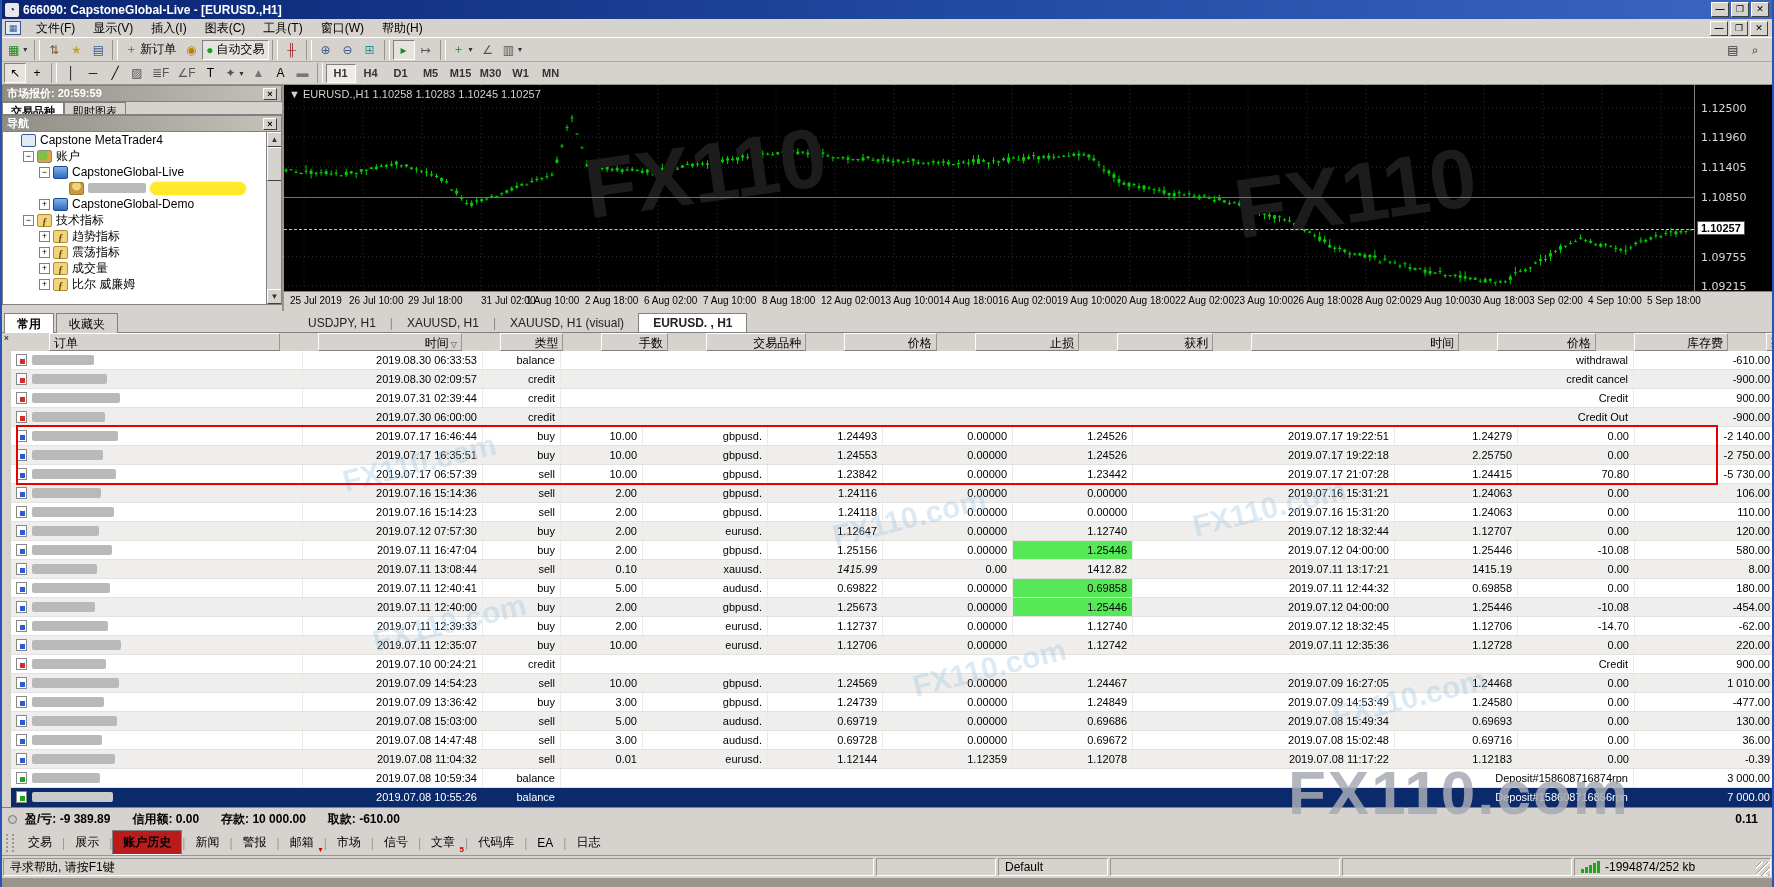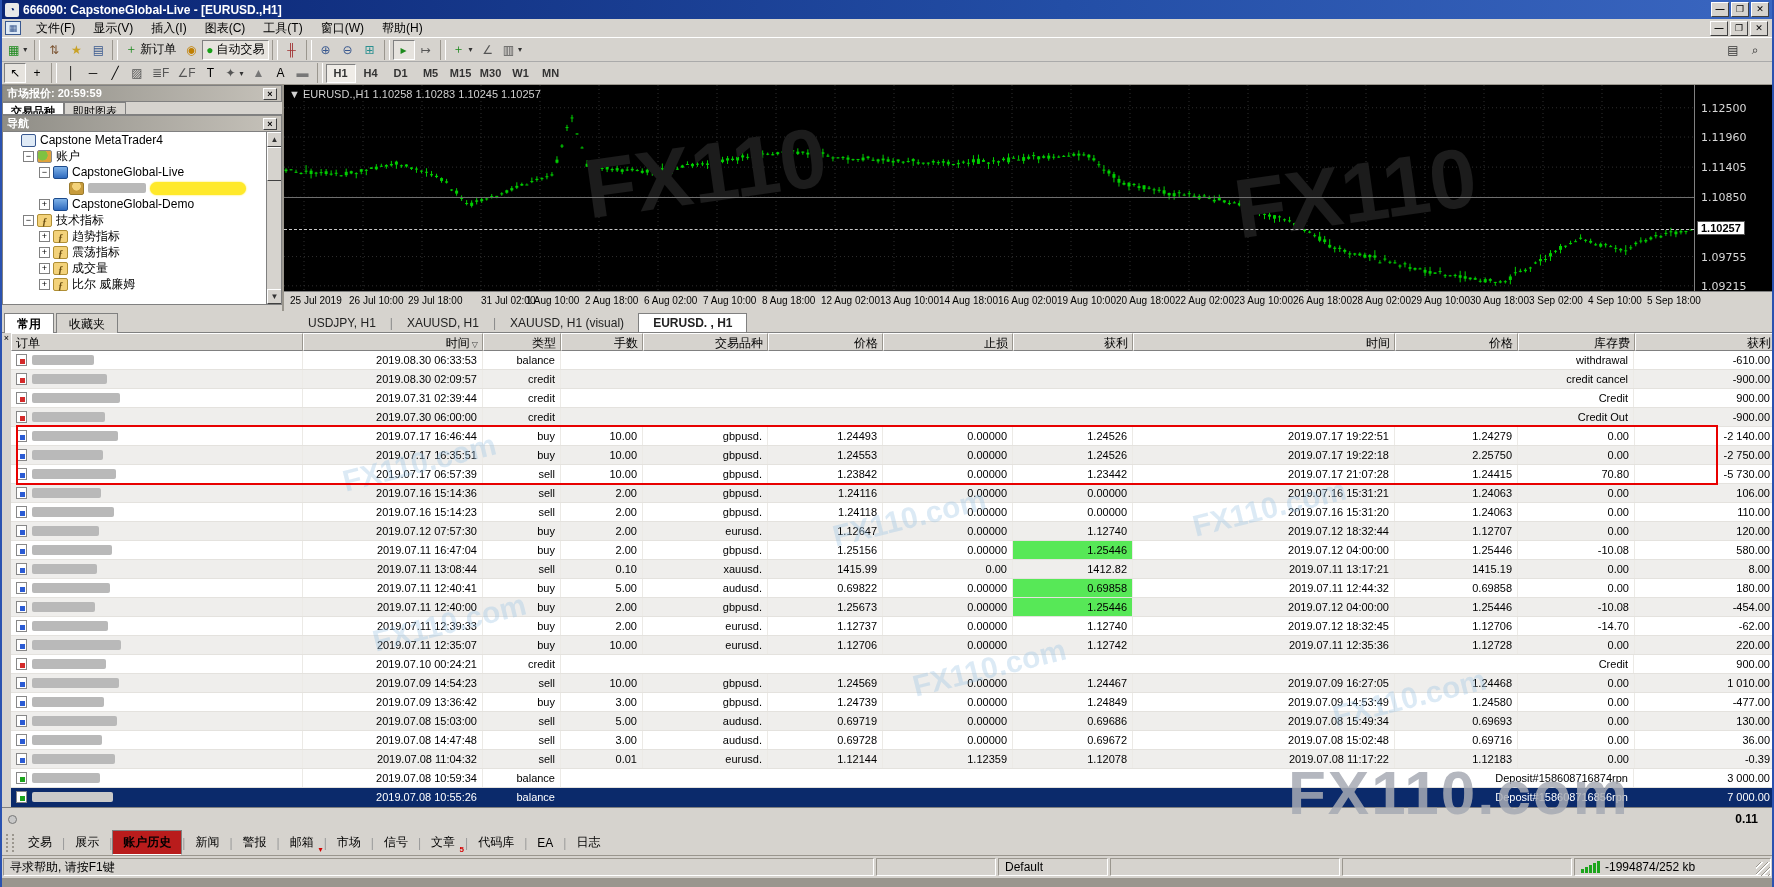--- a/index.html
+++ b/index.html
@@ -81,21 +81,21 @@
   .ntab{padding:2px 12px;border:1px solid #808080;border-bottom:none;background:#d6d3ce;margin-right:2px;}
   .ntab.active{background:#fff;font-weight:bold;}
   .charttabs{position:absolute;left:292px;top:2px;display:flex;align-items:flex-end;font-size:12px;}
   .ctab{padding:2px 14px;color:#222;background:#d6d3ce;border-bottom:none;white-space:nowrap;}
   .ctab.active{background:#fff;border:1px solid #808080;border-bottom:none;font-weight:bold;}
   .ctabsep{color:#888;padding:2px 0;}
   
   .closecol{position:absolute;left:0;top:333px;width:9px;height:474px;background:#d6d3ce;font-size:9px;text-align:center;color:#000;}
   .thead{position:absolute;left:9px;top:333px;width:1765px;height:18px;display:flex;background:#d6d3ce;font-size:12px;}
   .hcell{border-right:1px solid #9a968e;border-top:1px solid #fff;border-left:1px solid #fff;border-bottom:1px solid #808080;
-    padding:1px 4px;text-align:right;white-space:nowrap;overflow:hidden;}
+    padding:1px 4px;text-align:right;white-space:nowrap;overflow:hidden;margin-left:38px;}
   .hcell.first{text-align:left;}
   .sortmark{font-size:8px;color:#444;margin-left:2px;}
   .rows{position:absolute;left:9px;top:351px;width:1765px;height:456px;background:#fff;overflow:hidden;font-size:11px;}
   .r{display:flex;height:19px;align-items:center;border-bottom:1px solid #e4e2de;}
   .r.alt{background:#efeeec;}
   .r.selected{background:#0b2a6b;color:#fff;border-bottom-color:#0b2a6b;}
   .cell{padding:0 5px;text-align:right;white-space:nowrap;overflow:hidden;border-right:1px solid #eceae6;height:100%;display:flex;align-items:center;justify-content:flex-end;}
   .r.selected .cell{border-right-color:#0b2a6b;}
   .cell.order{justify-content:flex-start;gap:5px;}
   .cell.green{background:#57e857;color:#000;}
@@ -1202,21 +1202,21 @@
       </div>
       <div class="r alt">
         <div class="cell order" style="width: 292px;">
           <span class="ric blue"></span>
           <span class="redact" style="width: 65px;"></span>
         </div>
         <div class="cell" style="width: 180px;">2019.07.11 13:08:44</div>
         <div class="cell" style="width: 78px;">sell</div>
         <div class="cell" style="width: 82px;">0.10</div>
         <div class="cell" style="width: 125px;">xauusd.</div>
-        <div class="cell" style="width: 115px;">1415.99</div>
+        <div class="cell" style="width: 115px; font-style: italic;">1415.99</div>
         <div class="cell" style="width: 130px;">0.00</div>
         <div class="cell" style="width: 120px;">1412.82</div>
         <div class="cell" style="width: 262px;">2019.07.11 13:17:21</div>
         <div class="cell" style="width: 123px;">1415.19</div>
         <div class="cell" style="width: 117px;">0.00</div>
         <div class="cell" style="flex: 1 1 0%;">8.00</div>
       </div>
       <div class="r">
         <div class="cell order" style="width: 292px;">
           <span class="ric blue"></span>
@@ -1405,20 +1405,26 @@
       <div class="wm-blue" style="left: 820px; top: 150px;">FX110.com</div>
       <div class="wm-blue" style="left: 1180px; top: 140px;">FX110.com</div>
       <div class="wm-blue" style="left: 360px; top: 255px;">FX110.com</div>
       <div class="wm-blue" style="left: 900px; top: 300px;">FX110.com</div>
       <div class="wm-blue" style="left: 1320px; top: 330px;">FX110.com</div>
     </div>
   <div class="wm-big">FX110.com</div>
 
   <div class="summary">
     <span class="sumdot"></span>
+    <span id="sum-parts" style="display:flex;">
+        <span class="sumpart"><span>盈/亏: </span><span>-9 389.89</span></span>
+        <span class="sumpart"><span>信用额: </span><span>0.00</span></span>
+        <span class="sumpart"><span>存款: </span><span>10 000.00</span></span>
+        <span class="sumpart"><span>取款: </span><span>-610.00</span></span>
+      </span>
     <span class="sumright">0.11</span>
   </div>
 
   <div class="btabs" id="btabs">
     <span class="bgrip"></span>
   <span class="btab">交易</span>
       <span class="btabsep">|</span>
       <span class="btab">展示</span>
       <span class="btabsep">|</span>
       <span class="btab active">账户历史</span>

